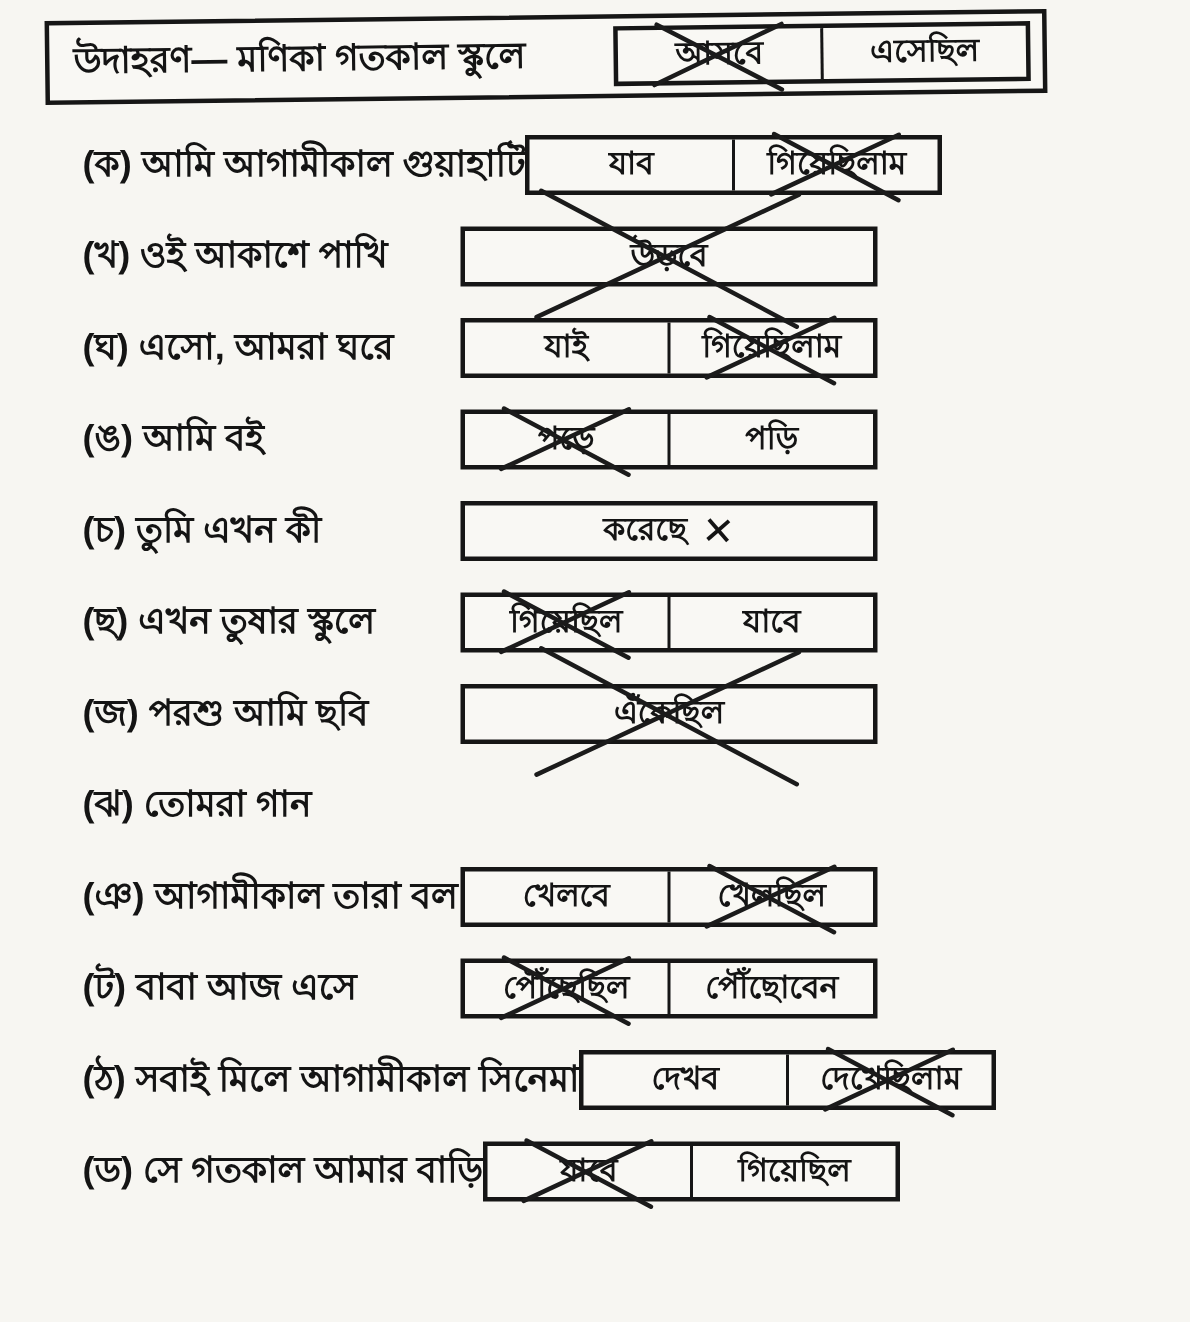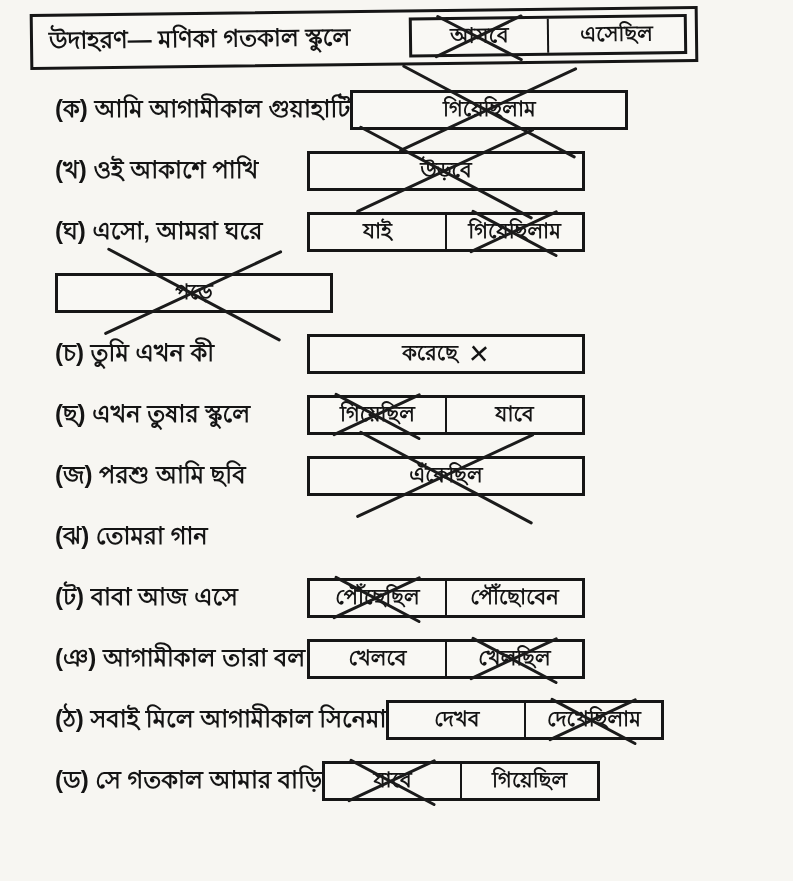--- a/index.html
+++ b/index.html
@@ -98,20 +98,24 @@
         <span class="word">এসেছিল</span>
 
       </div>
     </div>
   </div>
 
   <div class="rows-container">
   <div class="exercise-row">
     <div class="row-label">(ক) আমি আগামীকাল গুয়াহাটি</div>
     <div class="option-box">
+      <div class="cell">
+        <span class="word">যাব</span>
+
+      </div>
       <div class="cell crossed">
         <span class="word">গিয়েছিলাম</span>
         <span class="xmark"></span>
 
       </div>
     </div>
   </div>
 
   <div class="exercise-row">
     <div class="row-label">(খ) ওই আকাশে পাখি</div>
@@ -134,24 +138,29 @@
       </div>
       <div class="cell crossed">
         <span class="word">গিয়েছিলাম</span>
         <span class="xmark"></span>
 
       </div>
     </div>
   </div>
 
   <div class="exercise-row">
+    <div class="row-label">(ঙ) আমি বই</div>
     <div class="option-box">
       <div class="cell crossed">
         <span class="word">পড়ে</span>
         <span class="xmark"></span>
+
+      </div>
+      <div class="cell">
+        <span class="word">পড়ি</span>
 
       </div>
     </div>
   </div>
 
   <div class="exercise-row">
     <div class="row-label">(চ) তুমি এখন কী</div>
     <div class="option-box">
       <div class="cell cross-after">
         <span class="word">করেছে</span>
@@ -185,50 +194,50 @@
 
       </div>
     </div>
   </div>
 
   <div class="exercise-row">
     <div class="row-label">(ঝ) তোমরা গান</div>
   </div>
 
   <div class="exercise-row">
+    <div class="row-label">(ঞ) আগামীকাল তারা বল</div>
+    <div class="option-box">
+      <div class="cell">
+        <span class="word">খেলবে</span>
+
+      </div>
+      <div class="cell crossed">
+        <span class="word">খেলছিল</span>
+        <span class="xmark"></span>
+
+      </div>
+    </div>
+  </div>
+
+  <div class="exercise-row">
     <div class="row-label">(ট) বাবা আজ এসে</div>
     <div class="option-box">
       <div class="cell crossed">
         <span class="word">পৌঁছেছিল</span>
         <span class="xmark"></span>
 
       </div>
       <div class="cell">
         <span class="word">পৌঁছোবেন</span>
 
       </div>
     </div>
   </div>
 
   <div class="exercise-row">
-    <div class="row-label">(ঞ) আগামীকাল তারা বল</div>
-    <div class="option-box">
-      <div class="cell">
-        <span class="word">খেলবে</span>
-
-      </div>
-      <div class="cell crossed">
-        <span class="word">খেলছিল</span>
-        <span class="xmark"></span>
-
-      </div>
-    </div>
-  </div>
-
-  <div class="exercise-row">
     <div class="row-label">(ঠ) সবাই মিলে আগামীকাল সিনেমা</div>
     <div class="option-box">
       <div class="cell">
         <span class="word">দেখব</span>
 
       </div>
       <div class="cell crossed">
         <span class="word">দেখেছিলাম</span>
         <span class="xmark"></span>
 

